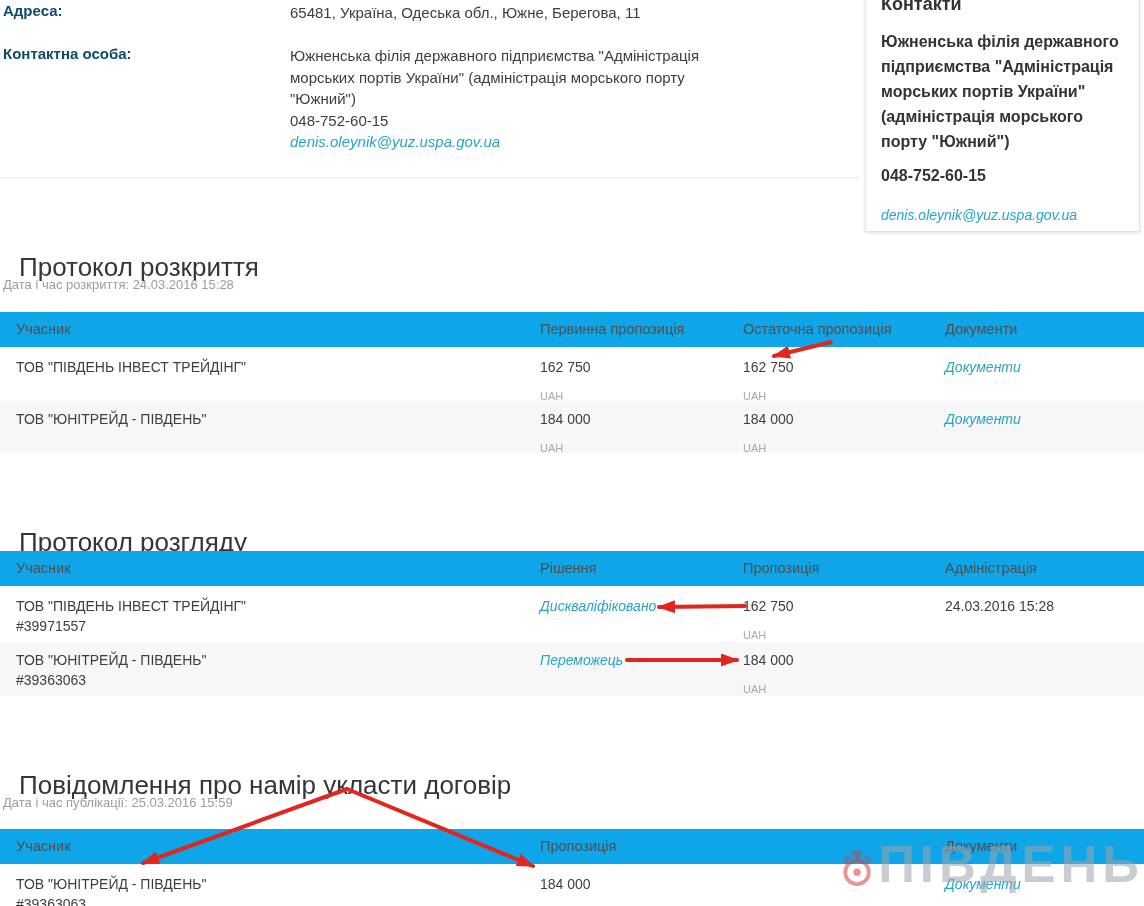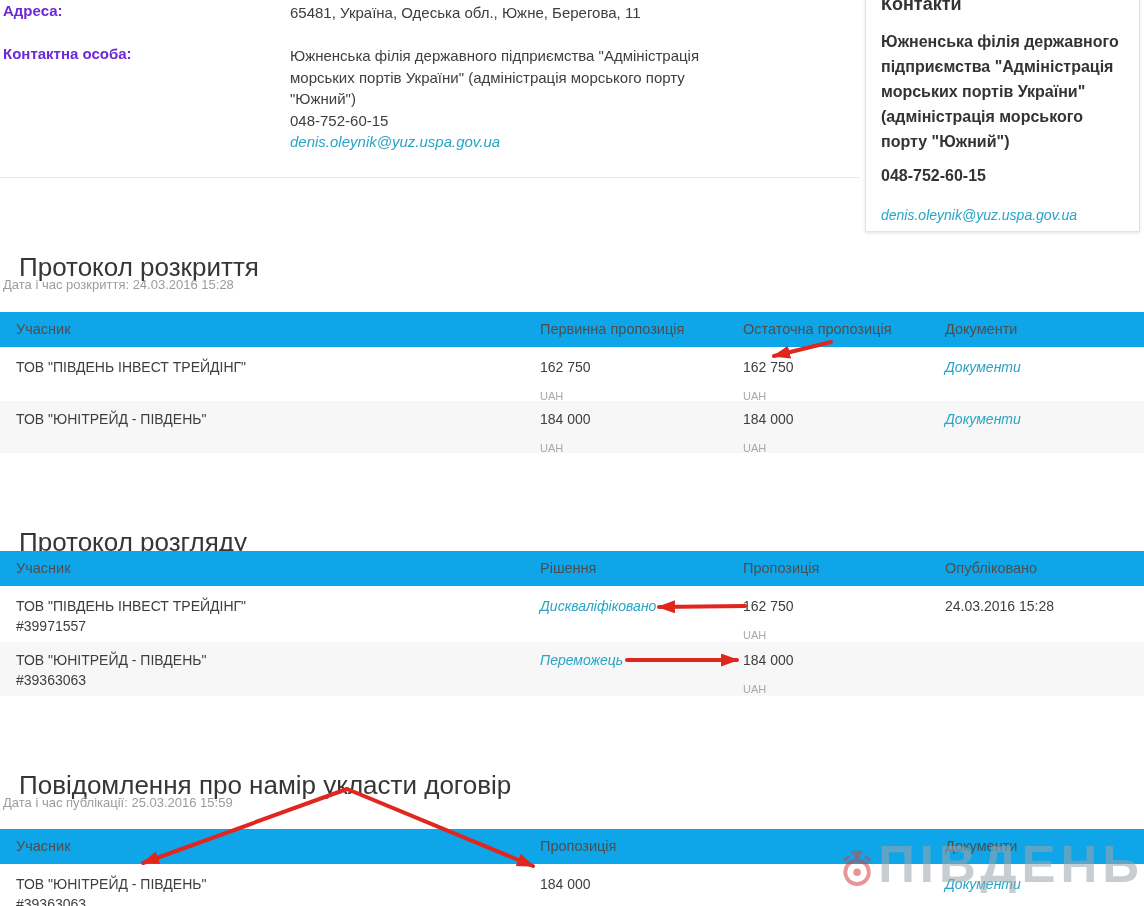--- a/index.html
+++ b/index.html
@@ -2,21 +2,21 @@
 <html><head>
 <meta charset="utf-8">
 <style>
   html,body{margin:0;padding:0;background:#fff;}
   .page{
     position:relative;width:1144px;height:906px;overflow:hidden;background:#fff;
     font-family:"Liberation Sans", sans-serif;color:#3e3e3e;
   }
   
   .info-row{position:absolute;left:3px;font-size:15px;}
-  .info-label{display:inline-block;width:287px;font-weight:bold;color:#6d28d9;vertical-align:top;}
+  .info-label{display:inline-block;width:287px;font-weight:bold;color:#0c4a6e;vertical-align:top;}
   .info-value{display:inline-block;width:420px;vertical-align:top;line-height:21.5px;}
   .teal-link{color:#28a4c6;text-decoration:none;cursor:pointer;font-style:italic;}
   .divider{position:absolute;left:0;top:177px;width:859px;height:0;border-top:1px solid #e9e9e9;}
 
   
   .card{
     position:absolute;left:865px;top:-52px;width:275px;height:284px;box-sizing:border-box;
     background:#fff;border:1px solid #e3e3e3;box-shadow:0 1px 3px rgba(0,0,0,.12);
     padding:44px 12px 0 15px;
   }
@@ -112,21 +112,21 @@
     </div>
   </div>
 
   <h2 class="sec-title" style="top:512px;">Протокол розгляду</h2>
 
   <div class="tbl" style="top:551px;">
     <div class="thead cols4">
       <div class="cell" style="padding-top:0;">Учасник</div>
       <div class="cell" style="padding-top:0;">Рішення</div>
       <div class="cell" style="padding-top:0;">Пропозиція</div>
-      <div class="cell" style="padding-top:0;">Опубліковано</div>
+      <div class="cell" style="padding-top:0;">Адміністрація</div>
     </div>
     <div class="trow cols4 r54">
       <div class="cell">
         <div>ТОВ "ПІВДЕНЬ ІНВЕСТ ТРЕЙДІНГ"</div>
         <div class="pid">#39971557</div>
       </div>
       <div class="cell"><a class="teal-link decision-link">Дискваліфіковано</a></div>
       <div class="cell">
         <div>162 750</div>
         <div class="cur">UAH</div>

